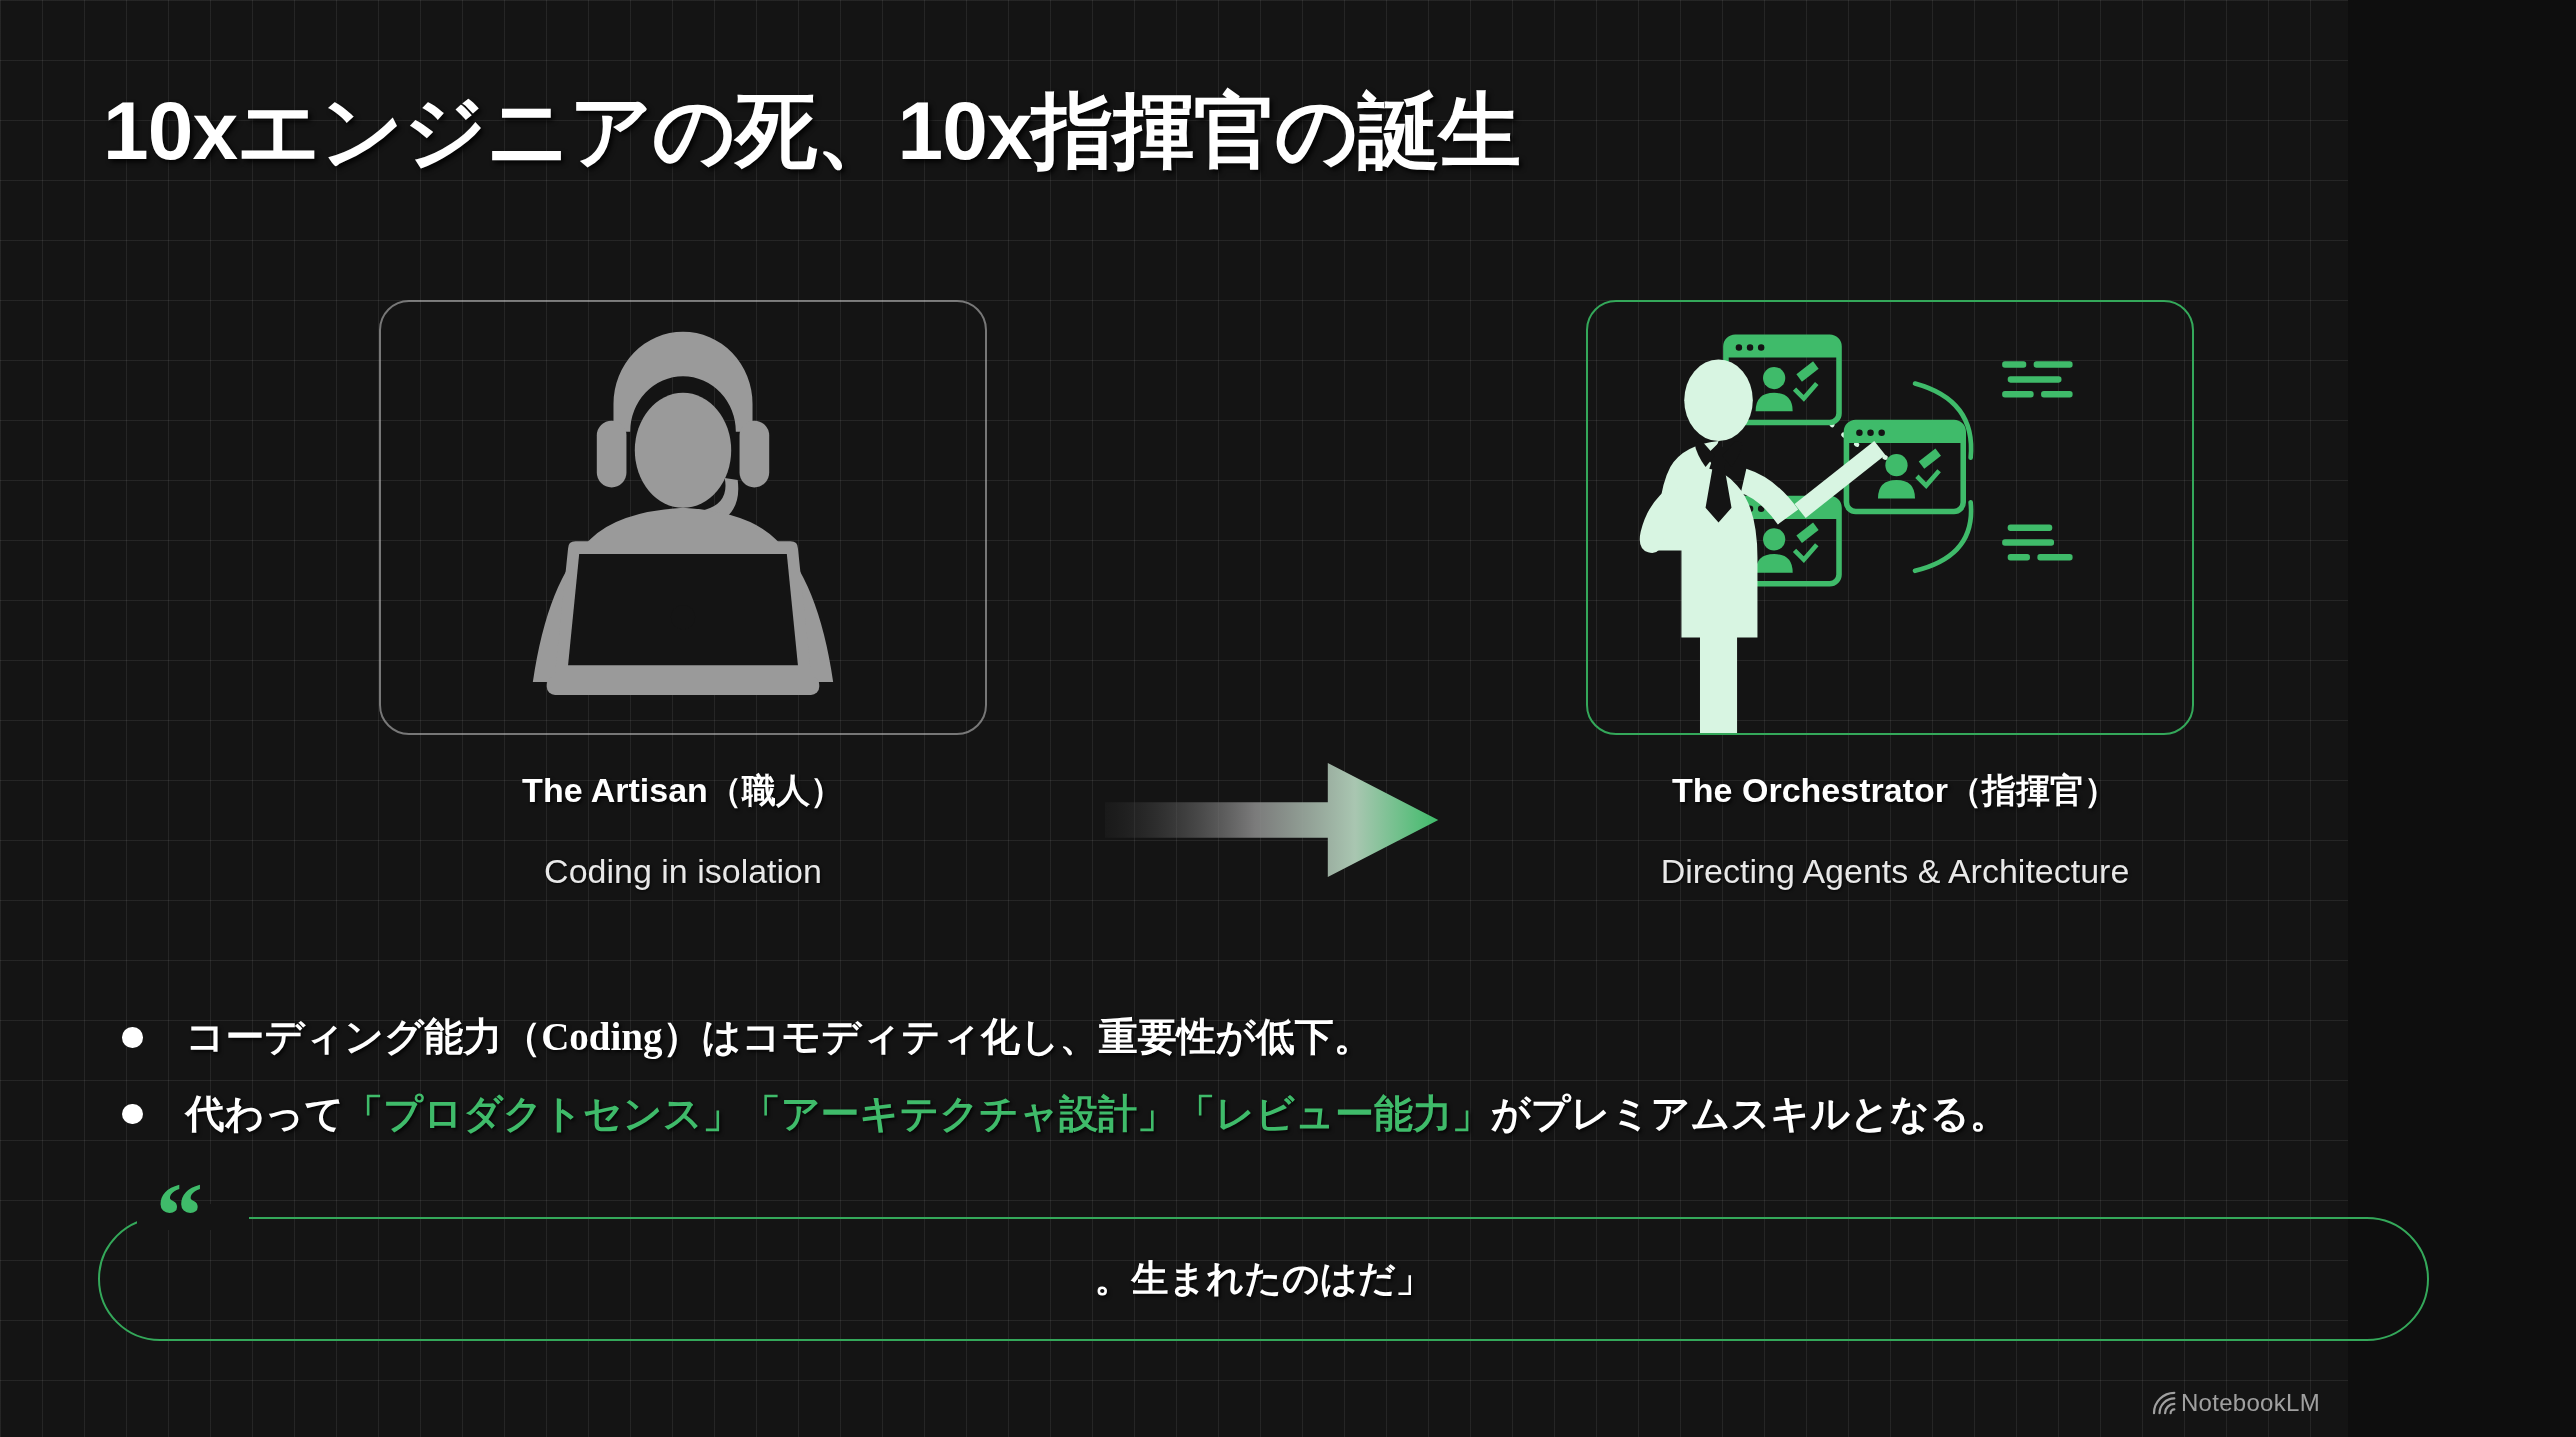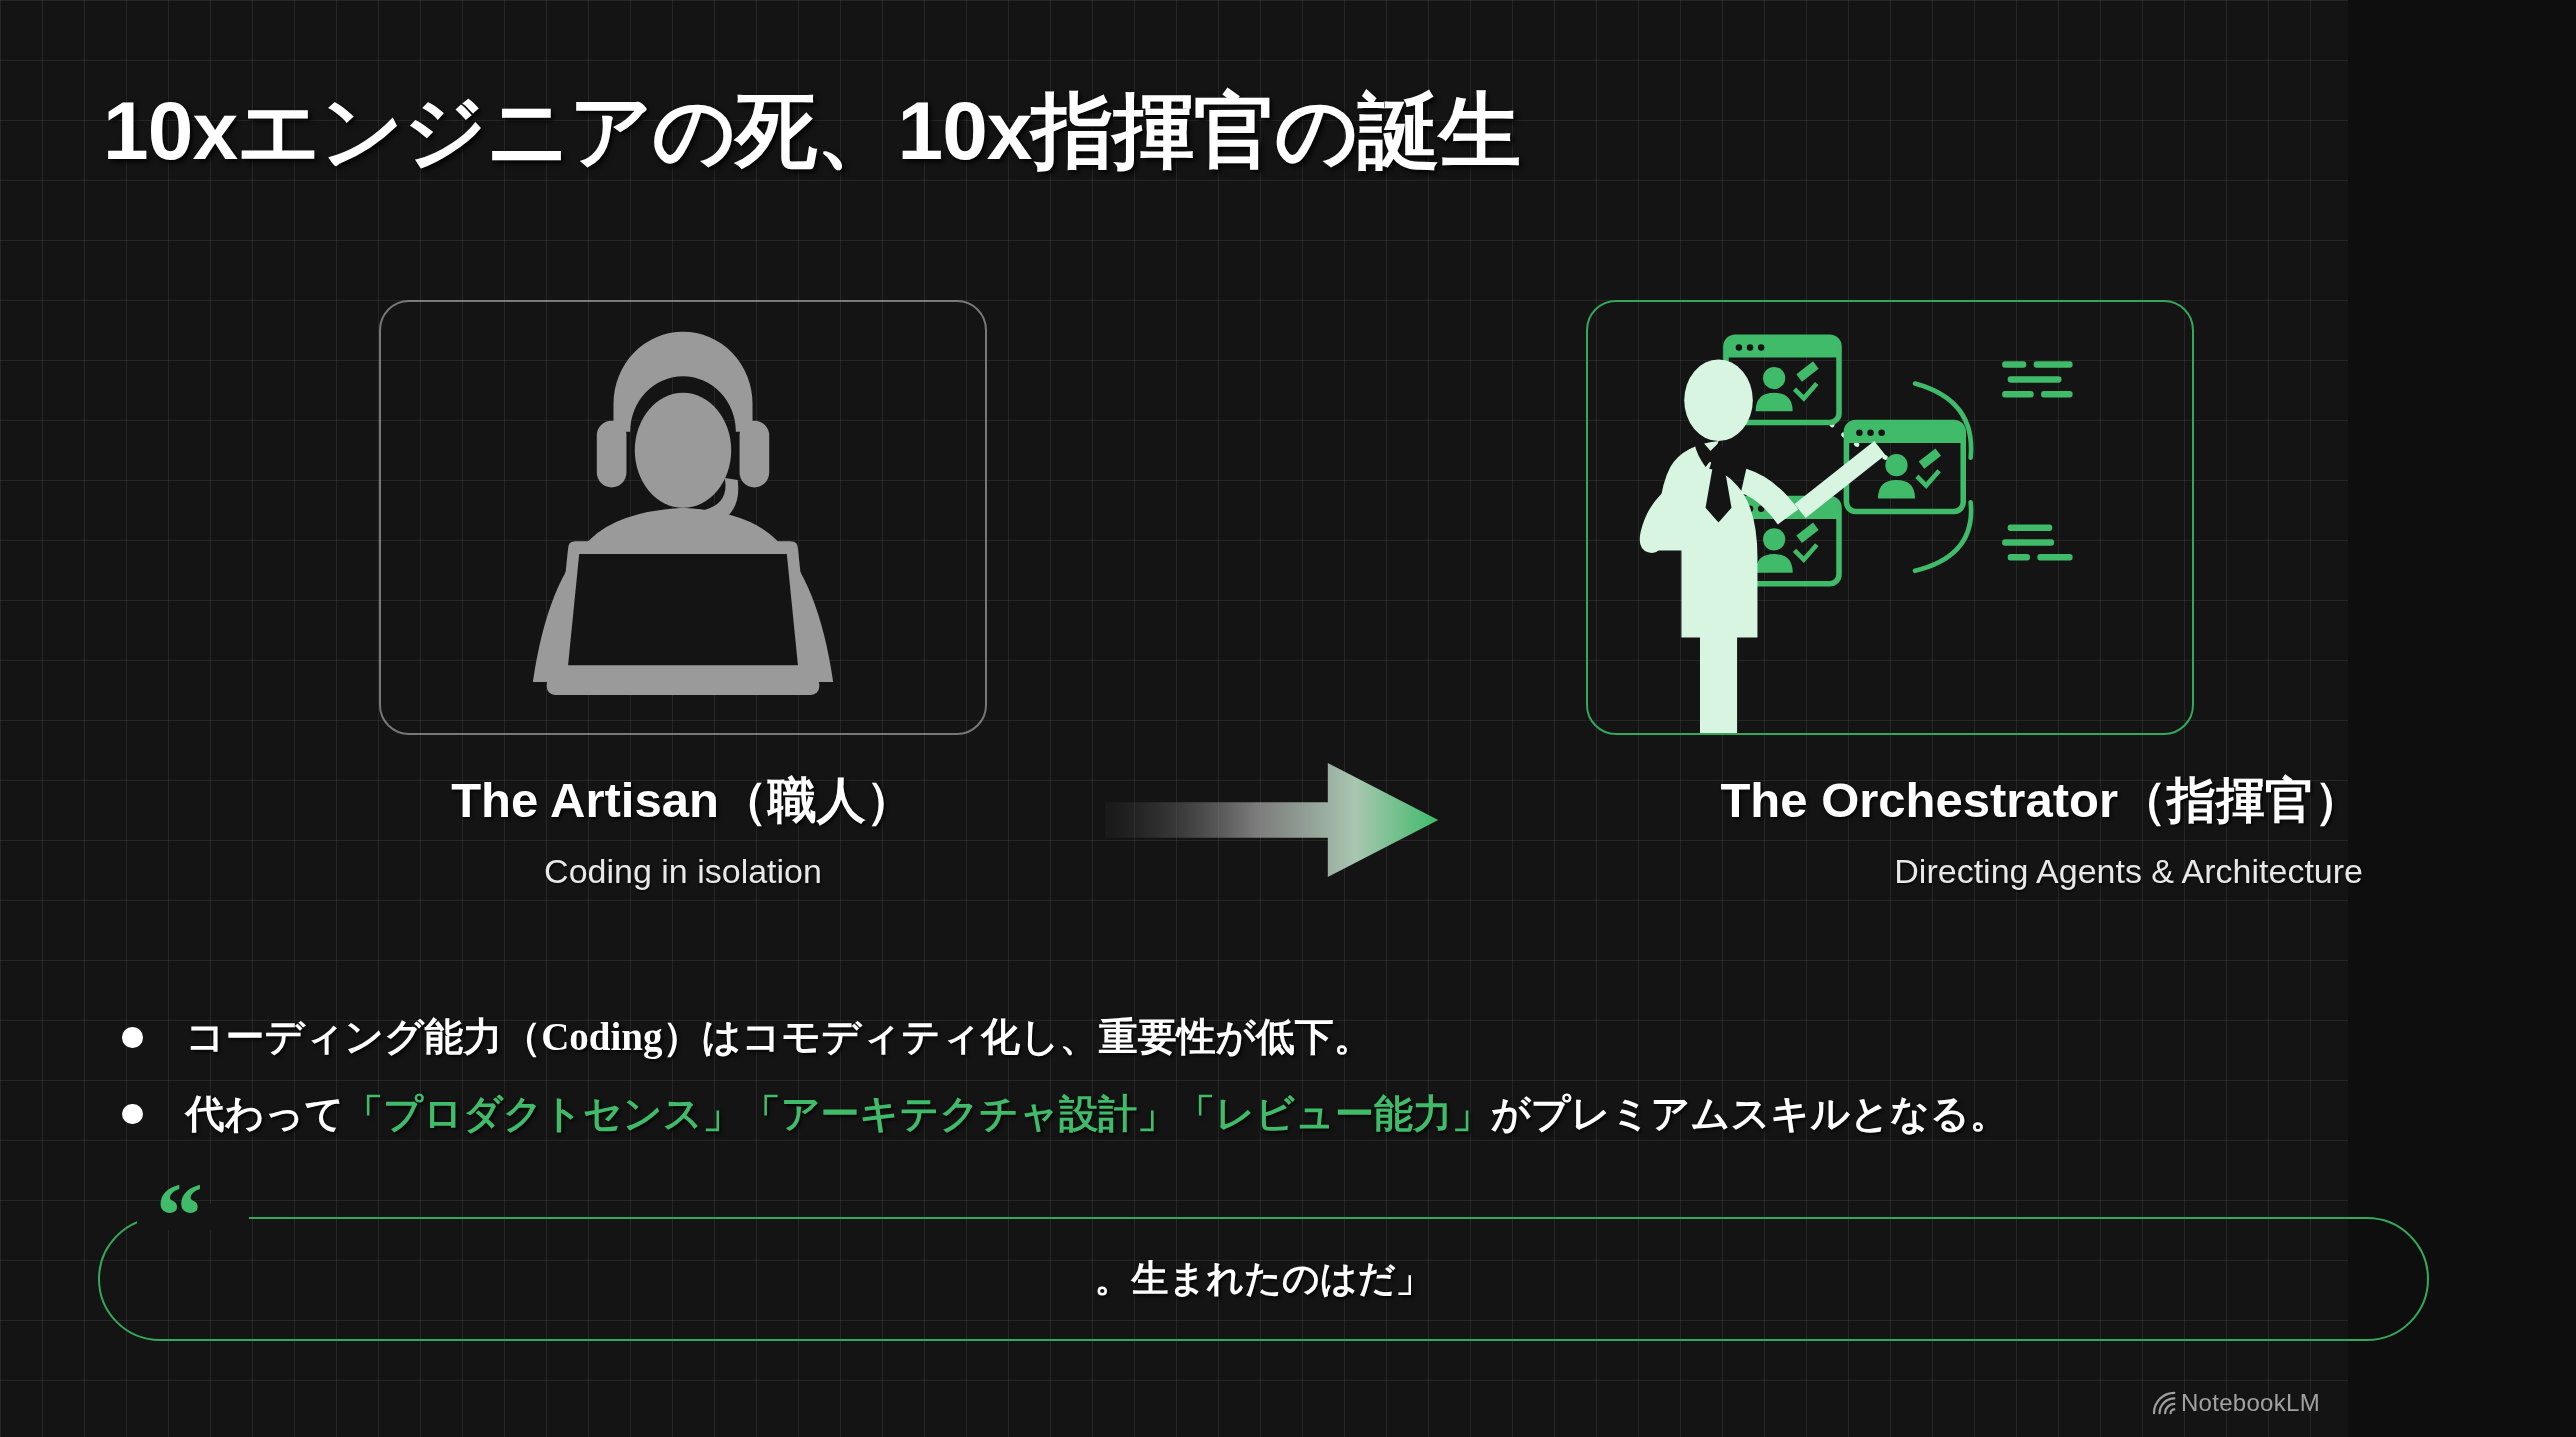--- a/index.html
+++ b/index.html
@@ -41,31 +41,31 @@
   .col.left .card  { left:122px; border:2.8px solid rgba(200,200,200,0.55); }
   .col.right .card { left:201px; border:2.8px solid #34a85a; }
 
   .card-svg { position:absolute; inset:0; width:100%; height:100%; }
 
   .cap {
     position:absolute; width:936px; text-align:center;
     left:0;
   }
   .cap.title-line {
-    top:468px; font-size:49px; font-weight:bold; color:#ffffff;
+    top:468px; font-size:34px; font-weight:bold; color:#ffffff;
     text-shadow:1.9px 1.9px 3.7px rgba(0,0,0,0.8);
     white-space:nowrap;
   }
   .cap.sub-line {
     top:552px; font-size:34px; font-weight:normal; color:#e8e8e8;
     text-shadow:0.9px 0.9px 2.8px rgba(0,0,0,0.8);
     white-space:nowrap;
   }
   .col.left .cap  { left:-42px; }
-  .col.right .cap { left:42px;text-align:right; }
+  .col.right .cap { left:42px; }
 
   
   #arrow {
     position:absolute; left:1105px; top:459px; width:337px; height:122px;
   }
 
   
   #bullets {
     position:absolute; left:122px; top:1011px; width:2340px;font-family:Liberation Serif, serif;
   }

